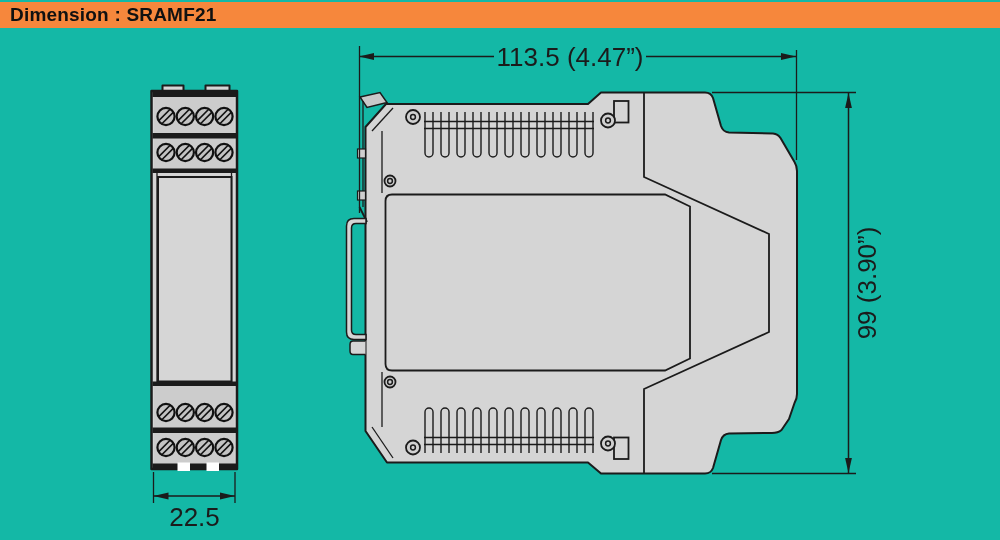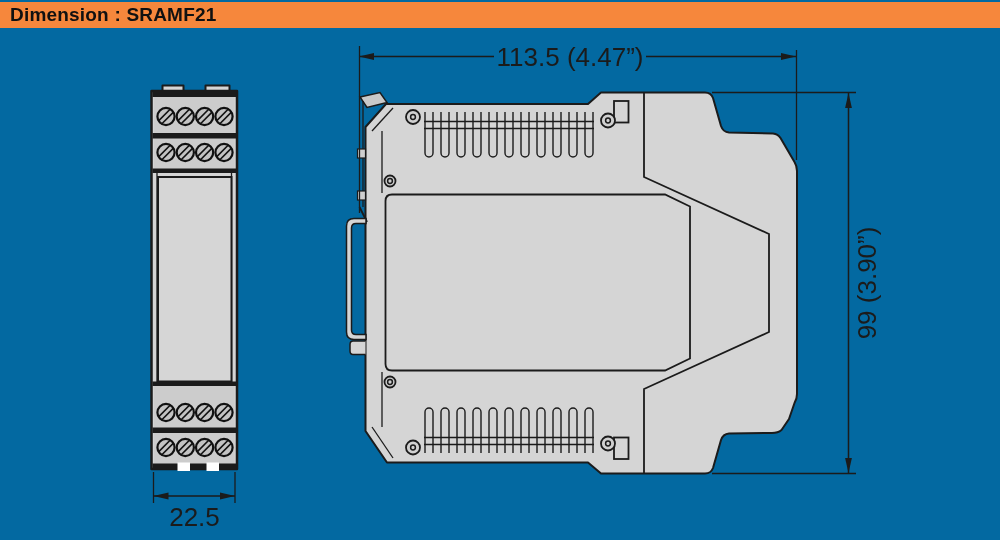--- a/index.html
+++ b/index.html
@@ -1,16 +1,16 @@
 <!DOCTYPE html>
 <html><head>
 <meta charset="utf-8">
 <style>
   html,body{margin:0;padding:0;background:#ffffff;}
-  .page{position:relative;width:1000px;height:540px;background:#0369a1;overflow:hidden;
+  .page{position:relative;width:1000px;height:540px;background:#14b8a6;overflow:hidden;
         font-family:"Liberation Sans",sans-serif;}
   .header-bar{position:absolute;left:0;top:2px;width:1000px;height:26px;background:#f6873c;
               display:flex;align-items:center;}
   .header-title{font-weight:bold;font-size:19px;color:#111111;padding-left:10px;letter-spacing:0.2px;}
   svg{position:absolute;left:0;top:0;}
   .outline{fill:#d5d5d5;stroke:#1b1b1b;stroke-width:2;stroke-linejoin:round;}
   .thin{stroke:#1b1b1b;stroke-width:1.3;fill:none;}
   .med{stroke:#1b1b1b;stroke-width:1.8;fill:none;}
   .dimline{stroke:#1b1b1b;stroke-width:1.5;fill:none;}
   .dimtext{font-family:"Liberation Sans",sans-serif;font-size:26px;fill:#1b1b1b;}

